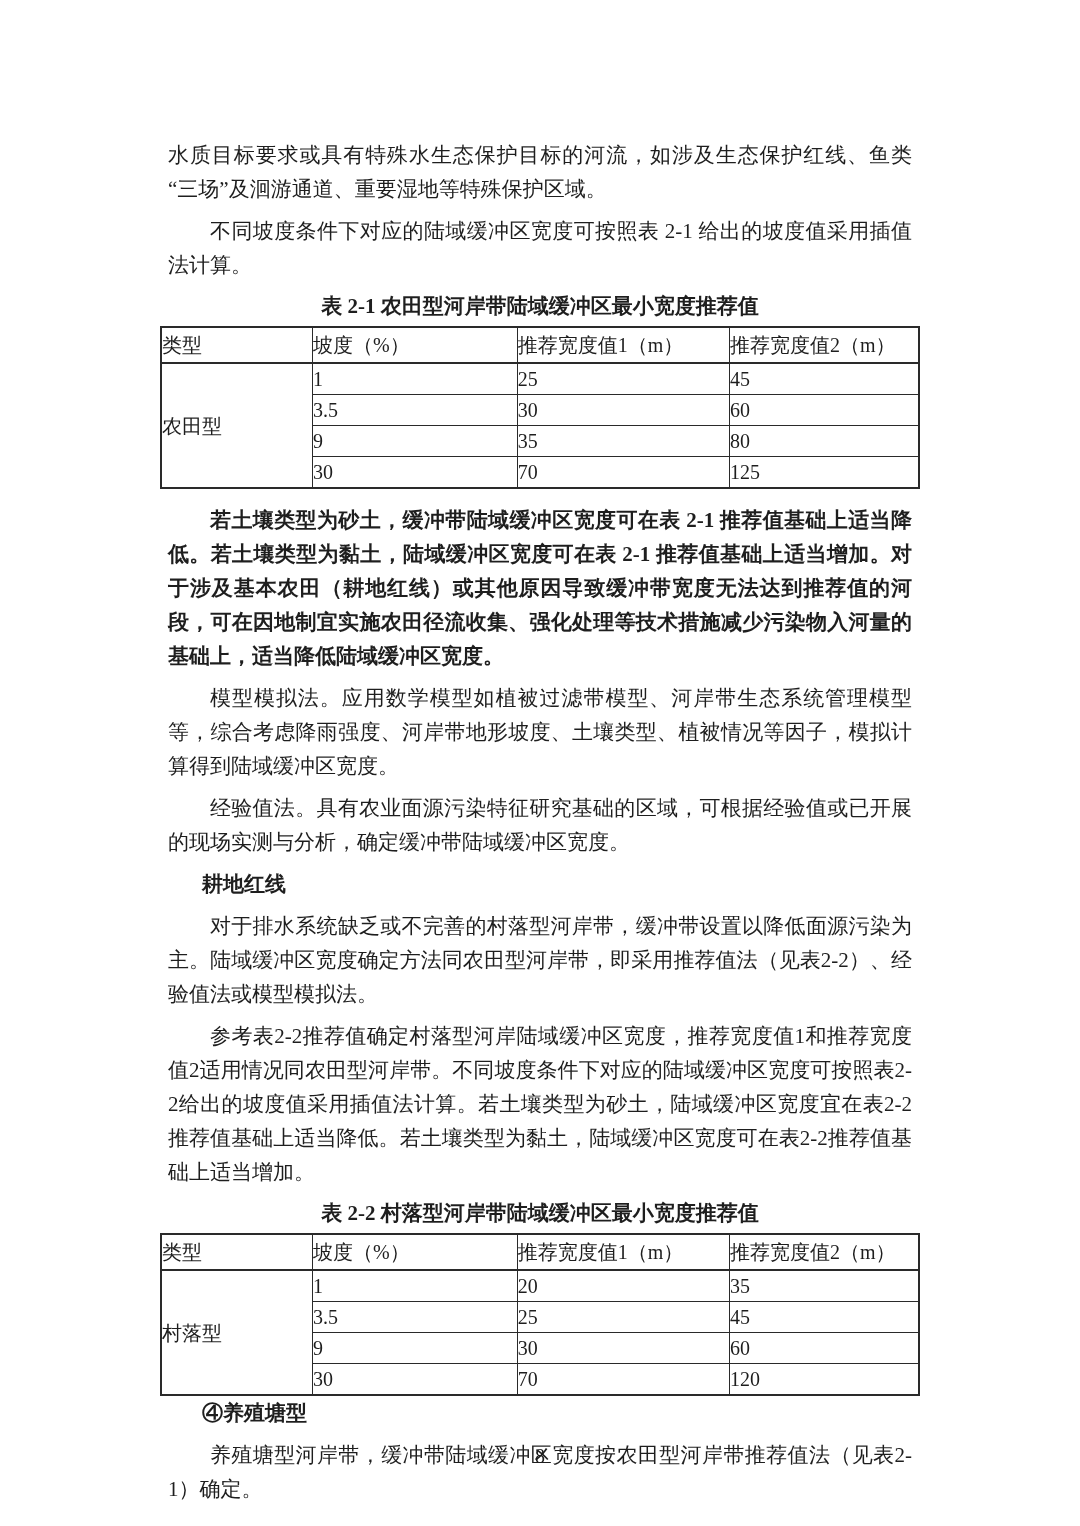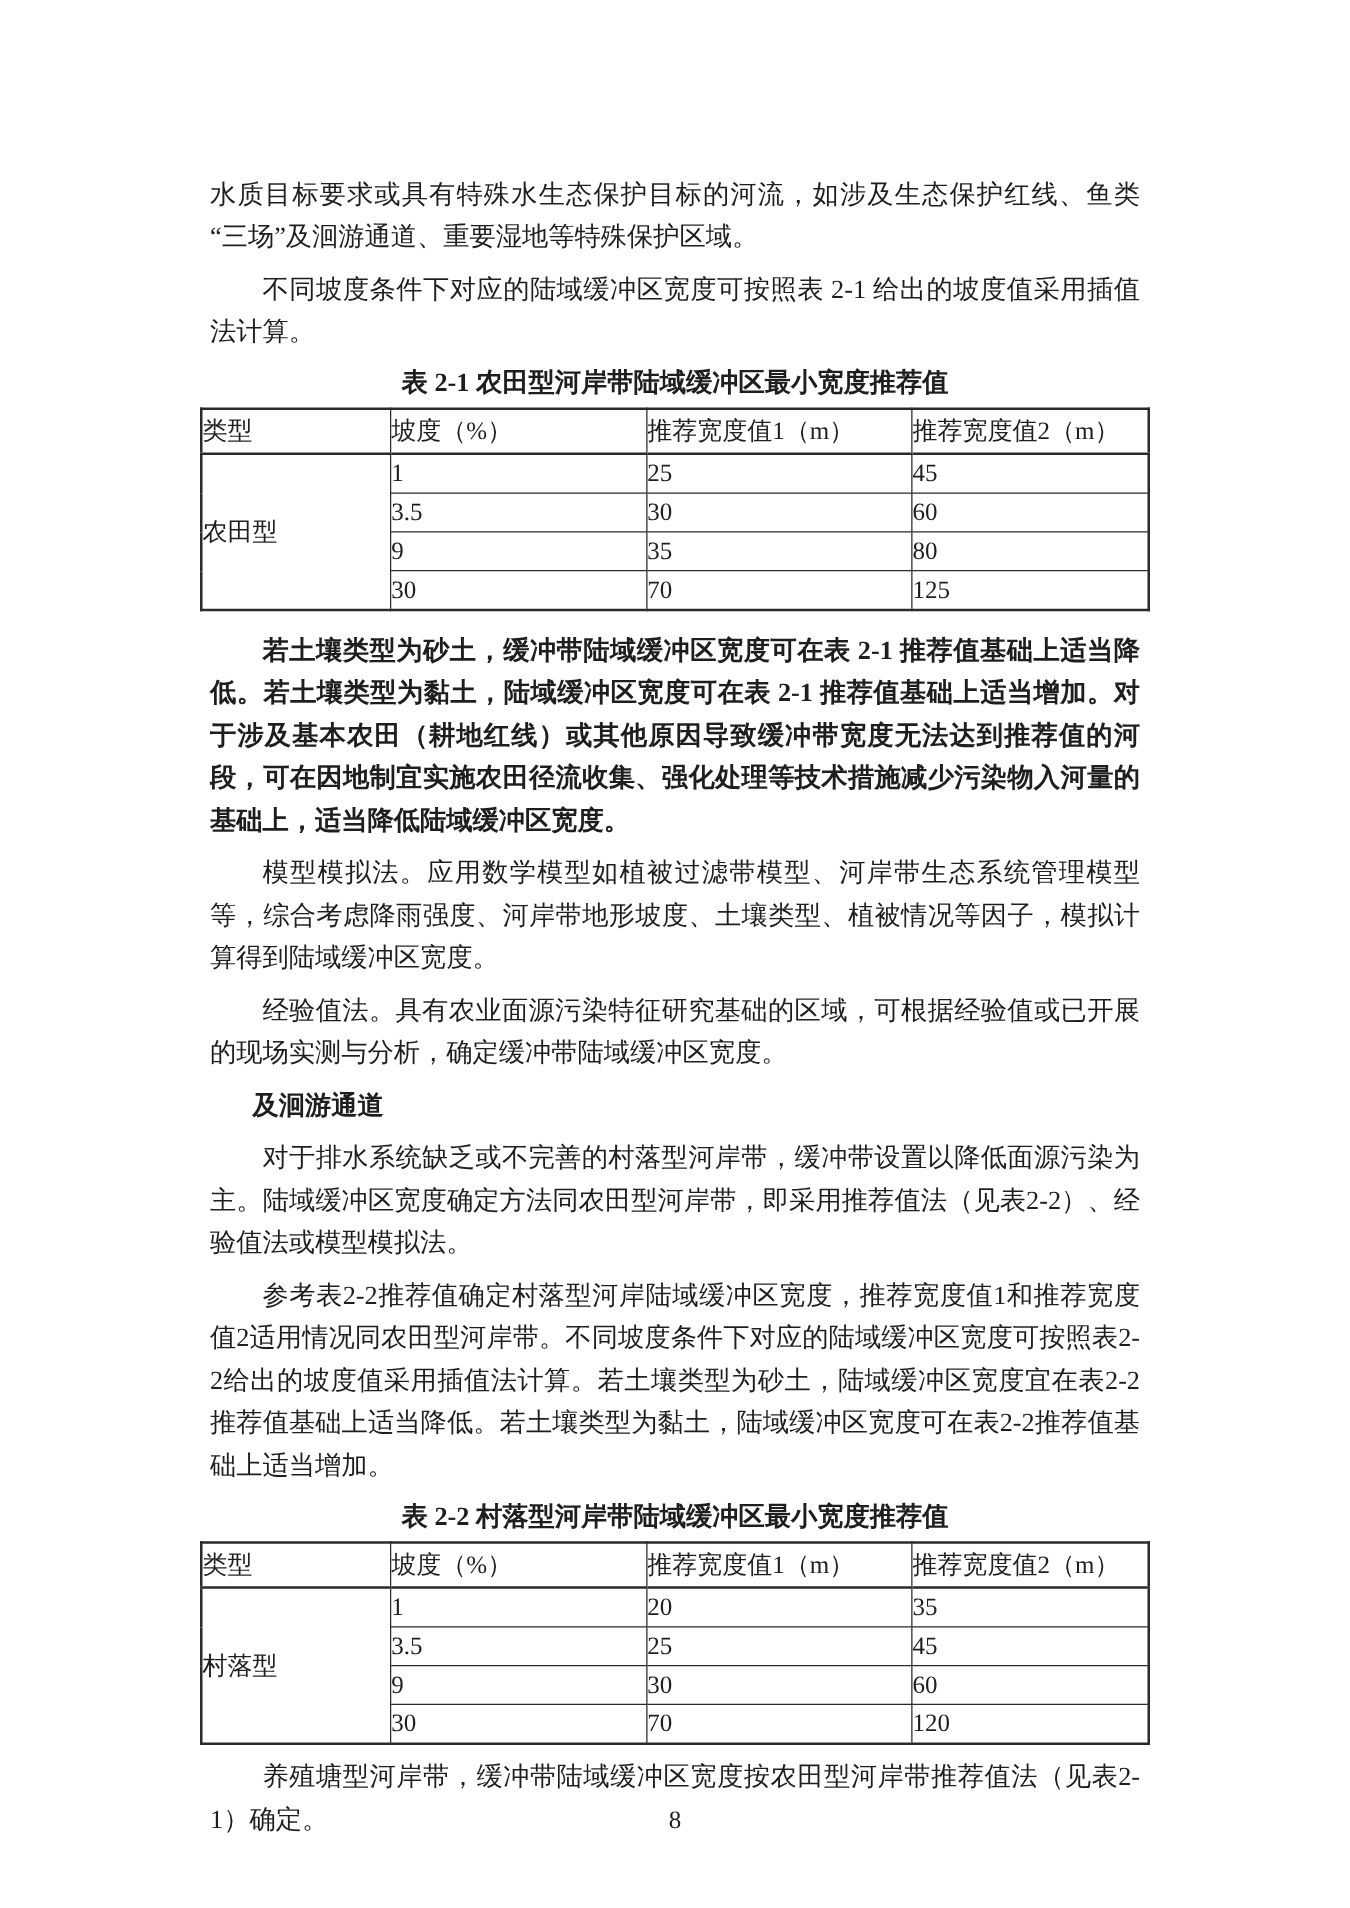--- a/index.html
+++ b/index.html
@@ -129,21 +129,21 @@
         <td>70</td>
         <td>125</td>
       </tr>
     </tbody>
   </table>
 
   <p class="para after-table">若土壤类型为砂土，缓冲带陆域缓冲区宽度可在表 2-1 推荐值基础上适当降低。若土壤类型为黏土，陆域缓冲区宽度可在表 2-1 推荐值基础上适当增加。对于涉及基本农田（耕地红线）或其他原因导致缓冲带宽度无法达到推荐值的河段，可在因地制宜实施农田径流收集、强化处理等技术措施减少污染物入河量的基础上，适当降低陆域缓冲区宽度。</p>
   <p class="para">模型模拟法。应用数学模型如植被过滤带模型、河岸带生态系统管理模型等，综合考虑降雨强度、河岸带地形坡度、土壤类型、植被情况等因子，模拟计算得到陆域缓冲区宽度。</p>
   <p class="para">经验值法。具有农业面源污染特征研究基础的区域，可根据经验值或已开展的现场实测与分析，确定缓冲带陆域缓冲区宽度。</p>
 
-  <p class="heading">及洄游通道</p>
+  <p class="heading">耕地红线</p>
   <p class="para">对于排水系统缺乏或不完善的村落型河岸带，缓冲带设置以降低面源污染为主。陆域缓冲区宽度确定方法同农田型河岸带，即采用推荐值法（见表2-2）、经验值法或模型模拟法。</p>
   <p class="para">参考表2-2推荐值确定村落型河岸陆域缓冲区宽度，推荐宽度值1和推荐宽度值2适用情况同农田型河岸带。不同坡度条件下对应的陆域缓冲区宽度可按照表2-2给出的坡度值采用插值法计算。若土壤类型为砂土，陆域缓冲区宽度宜在表2-2推荐值基础上适当降低。若土壤类型为黏土，陆域缓冲区宽度可在表2-2推荐值基础上适当增加。</p>
 
   <div class="table-caption">表 2-2 村落型河岸带陆域缓冲区最小宽度推荐值</div>
 
   <table class="data-table">
     <colgroup>
       <col class="col-type">
         <col class="col-slope">
         <col class="col-w1">
@@ -175,17 +175,18 @@
         <td>60</td>
       </tr>
       <tr>
         <td>30</td>
         <td>70</td>
         <td>120</td>
       </tr>
     </tbody>
   </table>
 
+  <p class="heading">④养殖塘型</p>
   <p class="para">养殖塘型河岸带，缓冲带陆域缓冲区宽度按农田型河岸带推荐值法（见表2-1）确定。</p>
 
   <div class="page-number">8</div>
 
 </div>
 
 </body></html>

